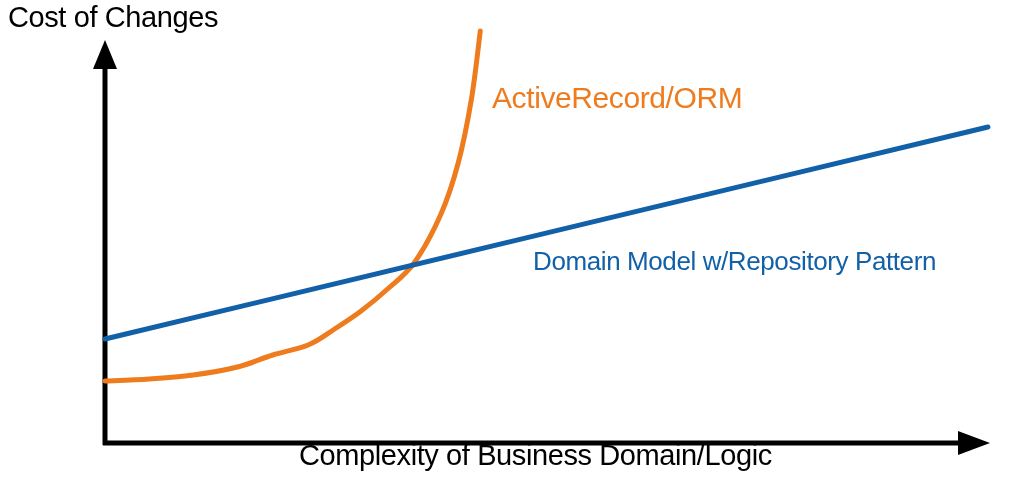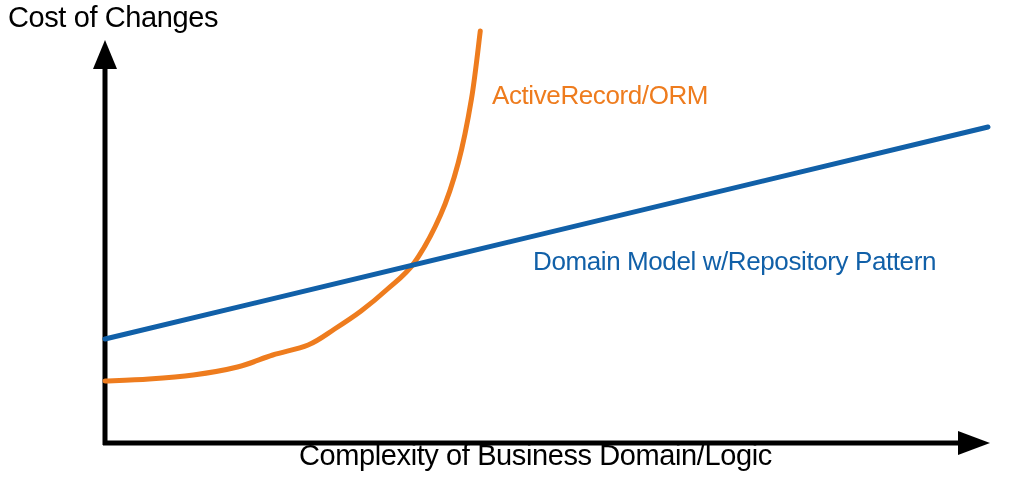--- a/index.html
+++ b/index.html
@@ -34,21 +34,21 @@
     font-size: 29px;
   }
   .x-label {
     left: 299px;
     top: 440px;
     font-size: 29px;
   }
   .orm-label {
     left: 492px;
     top: 81px;
-    font-size: 26px;
+    font-size: 30px;
   }
   .domain-label {
     left: 533px;
     top: 247px;
     font-size: 26px;
   }
 </style>
 </head>
 <body>
 

